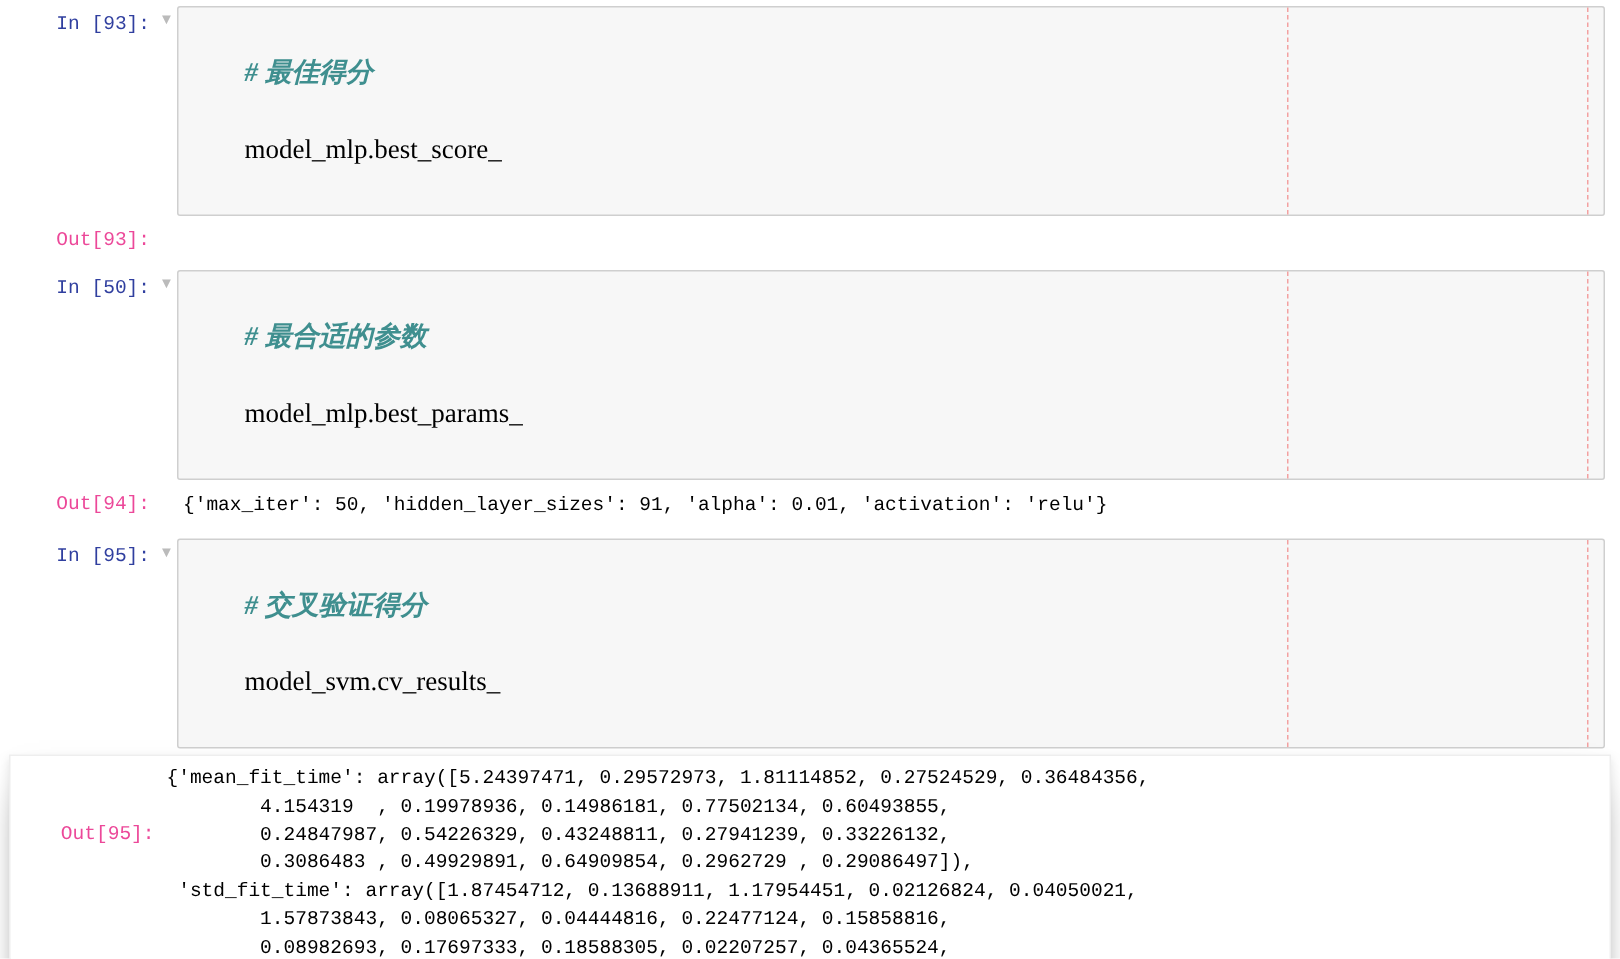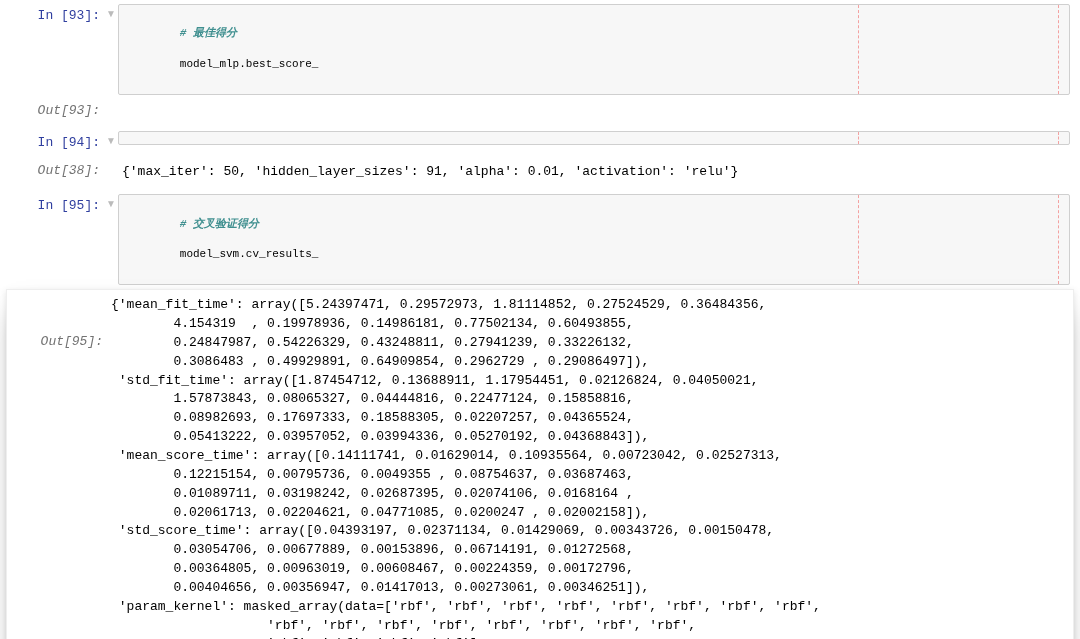--- a/index.html
+++ b/index.html
@@ -1,24 +1,24 @@
 <!DOCTYPE html>
 <html><head>
 <meta charset="utf-8">
 <style>
   * { box-sizing: border-box; }
   html,body { margin:0; padding:0; background:#fff; font-family:"Helvetica Neue",Helvetica,Arial,sans-serif; font-size:13px; color:#000; }
   .notebook { width:1080px; height:639px; overflow:hidden; padding-top:2px; position:relative; }
   .cell { display:flex; align-items:flex-start; padding:0 4px; margin:0; }
   .prompt-col { width:100px; flex:0 0 100px; text-align:right; padding:6px 4px 6px 0; font-family:Menlo,Monaco,"Courier New",monospace; font-size:13px; line-height:1.25; }
   .prompt-in { color:#303F9F; }
-  .prompt-out { color:#737373;font-style:italic; }
+  .prompt-out { color:#ec4899; }
   .collapser { width:14px; flex:0 0 14px; padding-top:6px; color:#bbb; font-size:10px; text-align:center; user-select:none; }
   .input-body { flex:1; background:#f7f7f7; border:1px solid #cfcfcf; border-radius:2px; padding:6px 8px; margin:2px 6px 2px 0; position:relative; }
-  .input-body .code { font-family:Liberation Mono, monospace; font-size:11px; line-height:1.4; white-space:pre-wrap; }
+  .input-body .code { font-family:Liberation Serif, serif; font-size:18px; line-height:1.4; white-space:pre-wrap; }
   .comment { color:#3f8f8f; font-style:italic; font-weight:600; }
   .plain { color:#000; }
   .out-body { flex:1; padding:6px 8px 6px 4px; }
   .out-body .text, .wide-output .text { font-family:Menlo,Monaco,"Courier New",monospace; font-size:13px; line-height:1.45; white-space:pre; color:#000; }
   .margin-line { position:absolute; top:0; bottom:0; border-left:1px dashed #f3a1a1; }
   .margin-line.m1 { right:210px; }
   .margin-line.m2 { right:10px; }
   .row-spacer { height:4px; }
 
   .wide-cell { display:flex; align-items:flex-start; margin:2px 6px 0 6px; background:#fff; border:1px solid #eee; box-shadow:0 14px 28px -10px rgba(0,0,0,0.35), 0 2px 6px rgba(0,0,0,0.1); position:relative; }
@@ -44,30 +44,34 @@
   </div>
 
   <div class="cell">
     <div class="prompt-col prompt-out">Out[93]:</div>
     <div class="collapser"></div>
   </div>
 
   <div class="row-spacer"></div>
 
   <div class="cell">
-    <div class="prompt-col prompt-in">In [94]:</div>
+    <div class="prompt-col prompt-in">In [50]:</div>
     <div class="collapser">▼</div>
     <div class="input-body">
       <div class="margin-line m1"></div>
       <div class="margin-line m2"></div>
+      <div class="code">
+        <span class="comment"># 最合适的参数</span><br>
+        <span class="plain">model_mlp.best_params_</span>
+      </div>
     </div>
   </div>
 
   <div class="cell">
-    <div class="prompt-col prompt-out">Out[38]:</div>
+    <div class="prompt-col prompt-out">Out[94]:</div>
     <div class="collapser"></div>
     <div class="out-body">
       <div class="text">{'max_iter': 50, 'hidden_layer_sizes': 91, 'alpha': 0.01, 'activation': 'relu'}</div>
     </div>
   </div>
 
   <div class="row-spacer"></div>
 
   <div class="cell">
     <div class="prompt-col prompt-in">In [95]:</div>

